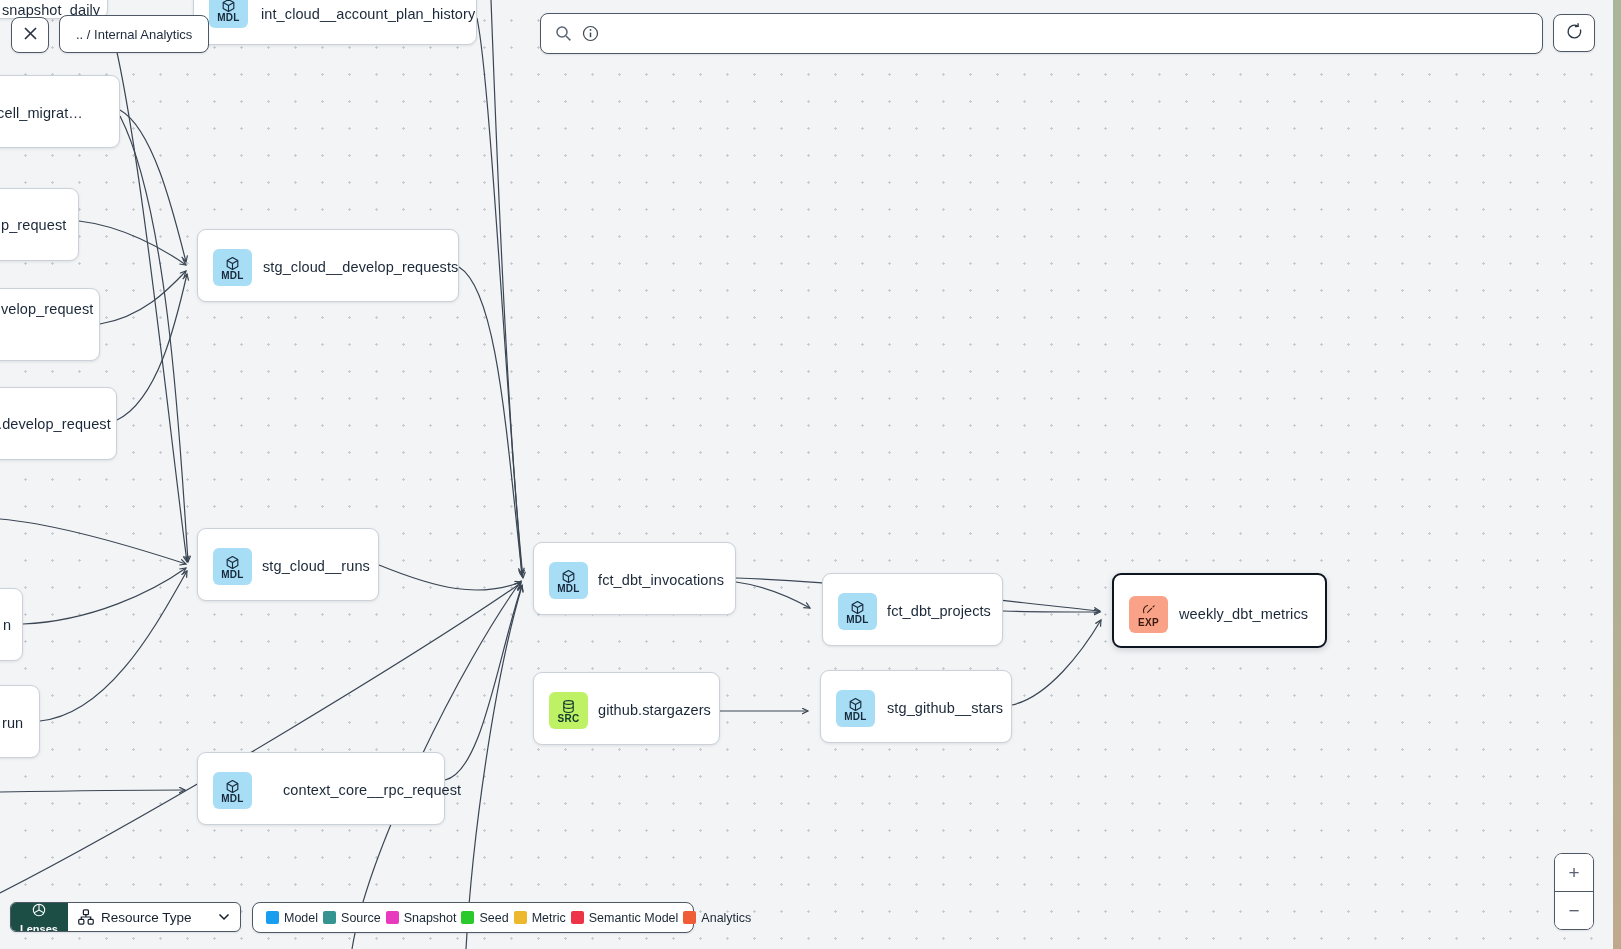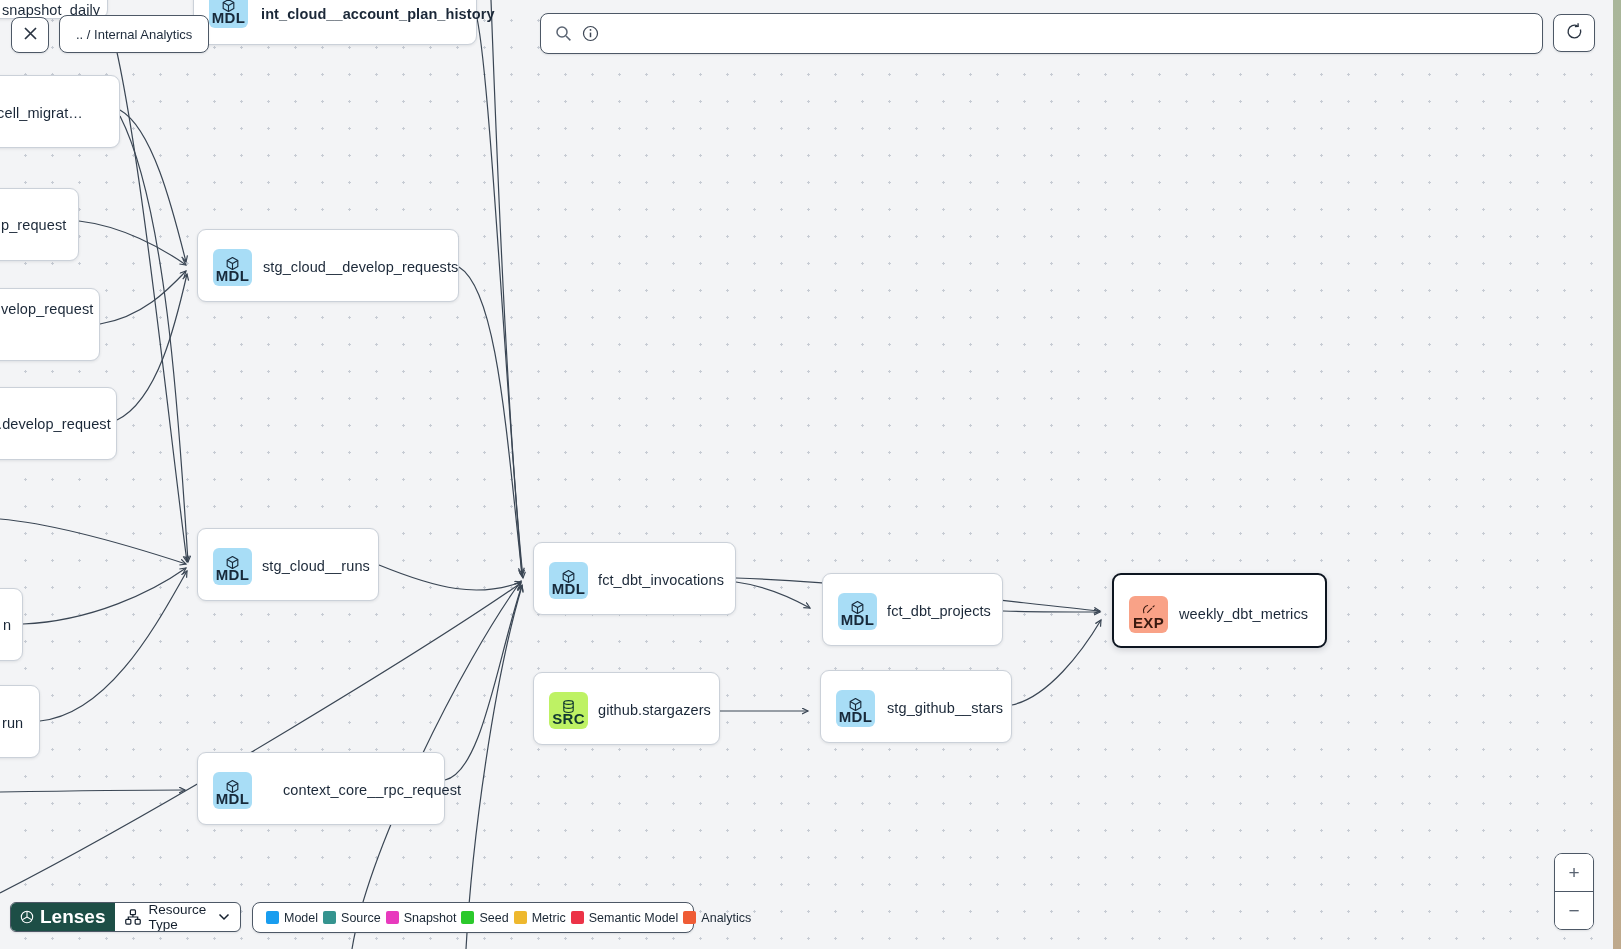--- a/index.html
+++ b/index.html
@@ -23,21 +23,21 @@
   .node.selected { border:2px solid #0d1520; box-shadow:0 2px 6px rgba(25,35,50,.18);padding-left:32px; }
   .node .nlabel {
     position:absolute; transform:translateY(-50%); white-space:nowrap;
     font-size:14.5px; color:#1b2838; letter-spacing:.1px;
   }
   .badge {
     position:absolute; width:39px; height:37px; border-radius:6px;
     display:flex; flex-direction:column; align-items:center; justify-content:center; gap:0;
   }
   .badge svg { display:block; }
-  .badge .bcode { font-size:15px; font-weight:bold; line-height:10px; letter-spacing:.3px; }
+  .badge .bcode { font-size:10px; font-weight:bold; line-height:10px; letter-spacing:.3px; }
 
   
   .tool-btn {
     position:absolute; background:#fff; border:1px solid #4d5866; border-radius:8px;
     display:flex; align-items:center; justify-content:center; cursor:pointer;
     box-shadow:0 1px 2px rgba(25,35,50,.10);
   }
   .close-btn { left:11px; top:17px; width:38px; height:36px; }
   .breadcrumb {
     position:absolute; left:59px; top:15px; height:38px; padding:0 16px;
@@ -59,21 +59,21 @@
 
   
   .lenses-bar {
     position:absolute; left:10px; top:902px; height:30px; width:231px;
     background:#fff; border:1px solid #4d5866; border-radius:6px;
     display:flex; align-items:stretch; overflow:hidden;
     box-shadow:0 1px 2px rgba(25,35,50,.10);
   }
   .lenses-btn {
     background:#1d4e46; color:#fff; display:flex; align-items:center; gap:6px;
-    padding:0 10px 0 9px; font-size:19px; font-weight:bold; cursor:pointer;
+    padding:0 10px 0 9px; font-size:11px; font-weight:bold; cursor:pointer;flex-direction:column;
   }
   .resource-btn {
     flex:1; display:flex; align-items:center; gap:7px; padding:0 10px; cursor:pointer;
     font-size:13.5px; color:#15202e;
   }
   .resource-btn .chev { margin-left:auto; }
   .legend-bar {
     position:absolute; left:252px; top:902px; height:31px; width:442px;
     background:#fff; border:1px solid #4d5866; border-radius:8px;
     display:flex; align-items:center; padding:0 13px; gap:5px;
@@ -143,21 +143,21 @@
       <div class="node" style="left: 193px; top: -31px; width: 284px; height: 76px;">
         <span class="badge" style="left: 15px; top: 21px; background: rgb(168, 221, 246); color: rgb(23, 41, 58);">
           <span style="display: flex; margin-top: 2px;">
             <svg width="15" height="15" viewBox="0 0 24 24" fill="none" stroke="#17293a" stroke-width="1.8" stroke-linejoin="round">
               <path d="M12,2.5 L20.5,7.2 V16.8 L12,21.5 L3.5,16.8 V7.2 Z"></path>
               <path d="M3.5,7.2 L12,12 L20.5,7.2 M12,12 V21.5"></path>
             </svg>
           </span>
           <span class="bcode">MDL</span>
         </span>
-        <span class="nlabel" style="left: 67px; top: 44px; font-weight: bold;">int_cloud__account_plan_history</span>
+        <span class="nlabel" style="left: 67px; top: 44px;">int_cloud__account_plan_history</span>
       </div>
       <div class="node" style="left: -140px; top: 75px; width: 260px; height: 73px;">
         <span class="nlabel" style="left: 105px; top: 37px;">multicell_migrat…</span>
       </div>
       <div class="node" style="left: -185px; top: 188px; width: 264px; height: 73px;">
         <span class="nlabel" style="left: 185px; top: 36px;">p_request</span>
       </div>
       <div class="node" style="left: -162px; top: 288px; width: 262px; height: 73px;">
         <span class="nlabel" style="left: 162px; top: 20px;">velop_request</span>
       </div>

